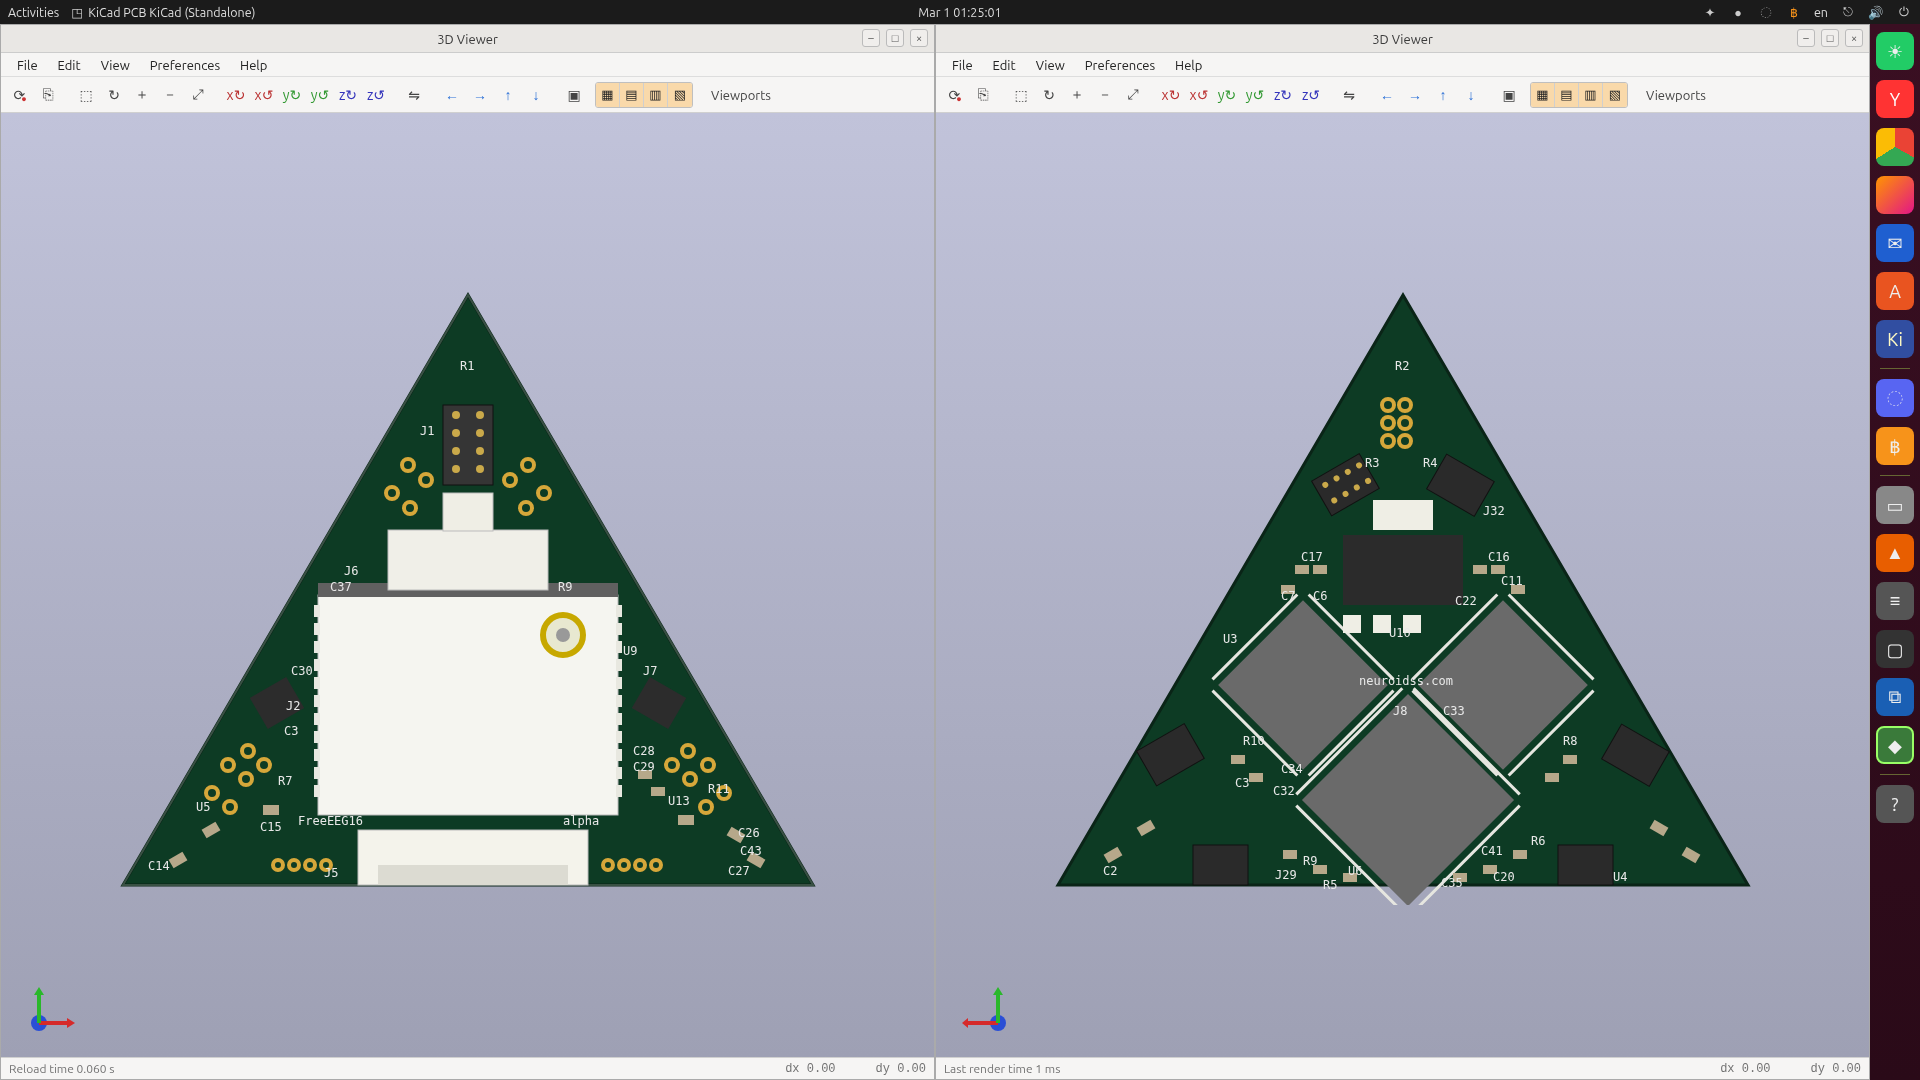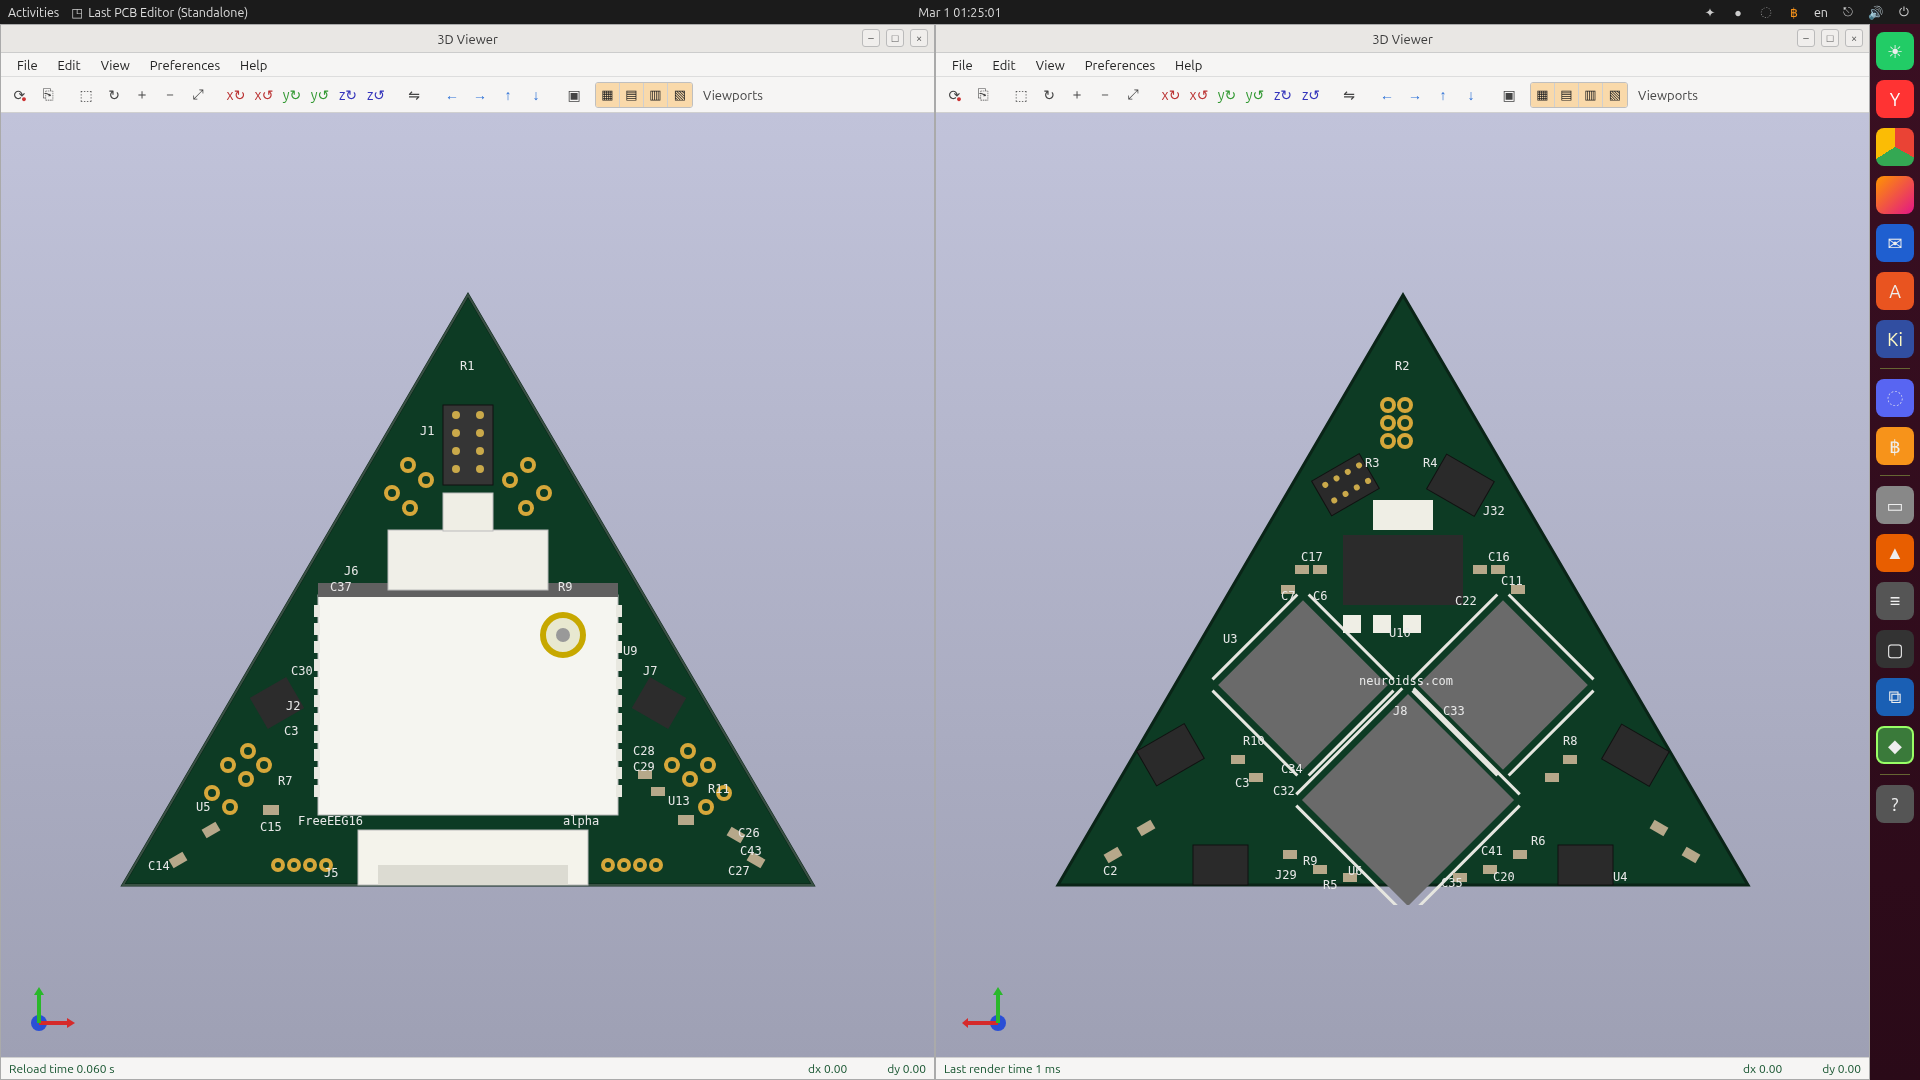--- a/index.html
+++ b/index.html
@@ -65,43 +65,43 @@
   .toolbar{
     height:36px; display:flex; align-items:center; gap:2px;
     padding:0 6px; background:#f6f5f4; border-bottom:1px solid #d0d0d0;
   }
   .tbtn{
     width:26px;height:26px;border:1px solid transparent;border-radius:3px;
     display:flex;align-items:center;justify-content:center;
     font-size:14px;color:#444;
   }
   .tbtn.sep{width:8px;pointer-events:none;}
-  .toolbar .label{margin-left:8px;color:#444;}
+  .toolbar .label{margin-left:16px;color:#444;}
   .toggle-group{display:flex;border:1px solid #bfbfbf;border-radius:3px;overflow:hidden;margin-left:6px;}
   .toggle-group .tg{width:24px;height:24px;display:flex;align-items:center;justify-content:center;border-right:1px solid #cfcfcf;}
   .toggle-group .tg:last-child{border-right:none;}
   .toggle-group .tg.on{background:#f9d9aa;}
 
   
   .canvas-area{
     flex:1; position:relative; overflow:hidden;
     background:linear-gradient(#c1c3da 0%, #9ea0b4 100%);
     padding-left:18px;
   }
   .axes{position:absolute;left:26px;bottom:22px;width:48px;height:48px;pointer-events:none;}
 
   .pcb-svg{position:absolute;left:50%;top:50%;transform:translate(-50%,-50%);}
 
   
   .statusbar{
     height:22px; background:#f6f5f4; border-top:1px solid #d0d0d0;
-    display:flex; align-items:center; padding:0 8px; font-size:12px; color:#14532d;
+    display:flex; align-items:center; padding:0 8px; font-size:12px; color:#737373;
     justify-content:space-between;
   }
-  .statusbar .coords{display:flex;gap:40px;}
+  .statusbar .coords{display:flex;gap:40px;font-family:Liberation Mono, monospace;}
 
   
   .right-dock{
     width:50px; height:calc(100% - 24px);
     position:fixed; right:0; top:24px;
     background:linear-gradient(#3a0f22,#2a0a18);
     display:flex; flex-direction:column; align-items:center;
     gap:10px; padding-top:8px;
     z-index:10;
   }
@@ -113,21 +113,21 @@
   .dock-sep{width:30px;height:1px;background:#663;}
 </style>
 </head>
 <body>
 
 <div class="gnome-panel">
   <div class="left">
     <span>Activities</span>
     <span>
       <span class="tray-icon">◳</span>
-      <span>Last PCB Editor (Standalone)</span>
+      <span>KiCad PCB KiCad (Standalone)</span>
     </span>
   </div>
   <div class="center">Mar 1  01:25:01</div>
   <div class="right">
     <span class="tray-icon">✦</span>
     <span class="tray-icon">●</span>
     <span class="tray-icon">◌</span>
     <span class="tray-icon" style="color:#f7931a">฿</span>
     <span>en</span>
     <span class="tray-icon">⎋</span>

